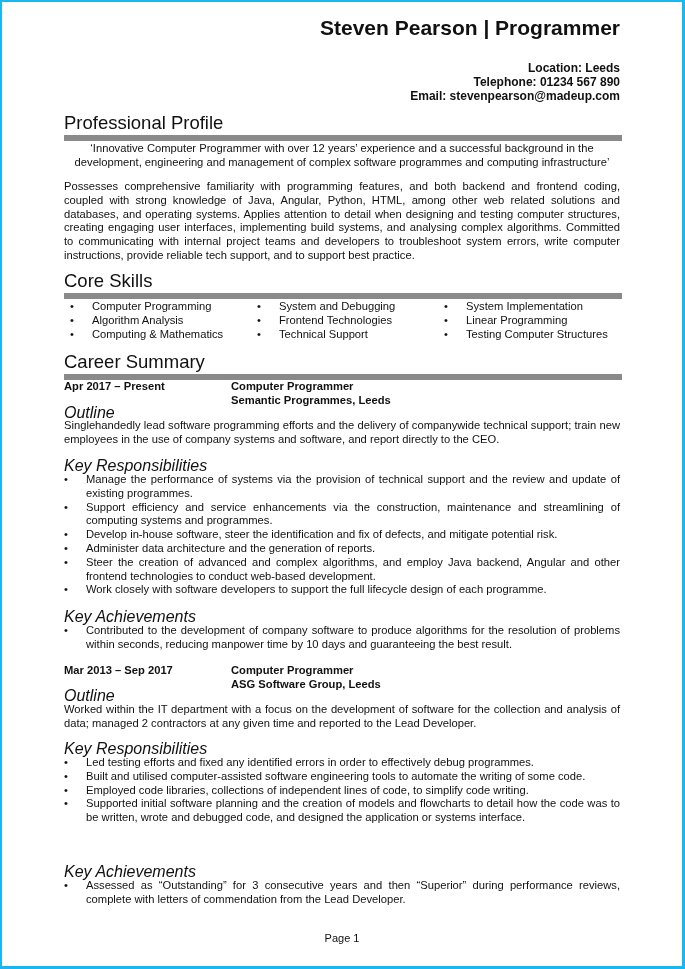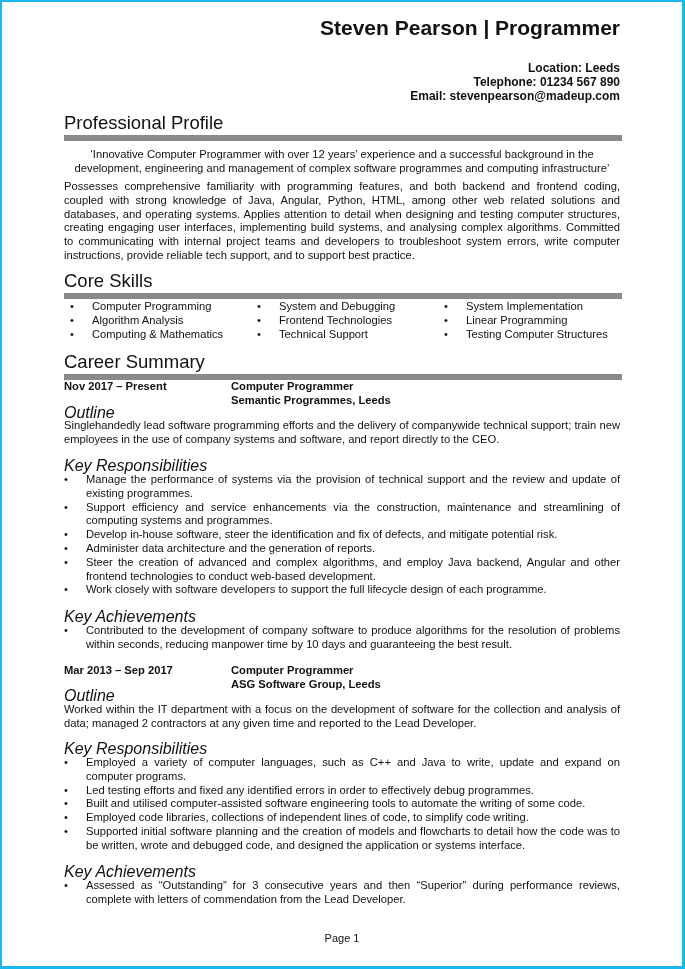--- a/index.html
+++ b/index.html
@@ -88,21 +88,21 @@
 <div class="content">
 
   <div class="name">Steven Pearson | Programmer</div>
   <div class="contact">
     <div>Location: Leeds</div>
     <div>Telephone: 01234 567 890</div>
     <div>Email: stevenpearson@madeup.com</div>
   </div>
 
   <div class="section-heading" style="top: 112px; border-bottom-color: rgb(138, 138, 138);">Professional Profile</div>
-  <div class="quote" style="top:147px;">
+  <div class="quote" style="top:141px;">
     <div>‘Innovative Computer Programmer with over 12 years’ experience and a successful background in the</div>
     <div>development, engineering and management of complex software programmes and computing infrastructure’</div>
   </div>
   <div class="para" style="top:180px;">Possesses comprehensive familiarity with programming features, and both backend and frontend coding, coupled with strong knowledge of Java, Angular, Python, HTML, among other web related solutions and databases, and operating systems. Applies attention to detail when designing and testing computer structures, creating engaging user interfaces, implementing build systems, and analysing complex algorithms. Committed to communicating with internal project teams and developers to troubleshoot system errors, write computer instructions, provide reliable tech support, and to support best practice.</div>
 
   <div class="section-heading" style="top: 270px; border-bottom-color: rgb(138, 138, 138);">Core Skills</div>
   <div class="skills">
     <ul class="skill-col col1">
       <li>Computer Programming</li>
       <li>Algorithm Analysis</li>
@@ -116,21 +116,21 @@
     <ul class="skill-col col3">
       <li>System Implementation</li>
       <li>Linear Programming</li>
       <li>Testing Computer Structures</li>
     </ul>
   </div>
 
   <div class="section-heading" style="top: 351px; border-bottom-color: rgb(138, 138, 138);">Career Summary</div>
 
   <div class="job-head" style="top:379px;">
-    <span class="job-date">Nov 2017 – Present</span>
+    <span class="job-date">Apr 2017 – Present</span>
     <span class="job-title">Computer Programmer</span>
     <span class="job-company">Semantic Programmes, Leeds</span>
   </div>
   <div class="subhead" style="top:406px;">Outline</div>
   <div class="para" style="top:419px;">Singlehandedly lead software programming efforts and the delivery of companywide technical support; train new employees in the use of company systems and software, and report directly to the CEO.</div>
   <div class="subhead" style="top:459px;">Key Responsibilities</div>
   <ul class="bullets" style="top:473px;">
     <li>Manage the performance of systems via the provision of technical support and the review and update of existing programmes.</li>
     <li>Support efficiency and service enhancements via the construction, maintenance and streamlining of computing systems and programmes.</li>
     <li>Develop in-house software, steer the identification and fix of defects, and mitigate potential risk.</li>
@@ -145,21 +145,20 @@
 
   <div class="job-head" style="top:663px;">
     <span class="job-date">Mar 2013 – Sep 2017</span>
     <span class="job-title">Computer Programmer</span>
     <span class="job-company">ASG Software Group, Leeds</span>
   </div>
   <div class="subhead" style="top:689px;">Outline</div>
   <div class="para" style="top:703px;">Worked within the IT department with a focus on the development of software for the collection and analysis of data; managed 2 contractors at any given time and reported to the Lead Developer.</div>
   <div class="subhead" style="top:742px;">Key Responsibilities</div>
   <ul class="bullets" style="top:756px;">
-    <li>Employed a variety of computer languages, such as C++ and Java to write, update and expand on computer programs.</li>
     <li>Led testing efforts and fixed any identified errors in order to effectively debug programmes.</li>
     <li>Built and utilised computer-assisted software engineering tools to automate the writing of some code.</li>
     <li>Employed code libraries, collections of independent lines of code, to simplify code writing.</li>
     <li>Supported initial software planning and the creation of models and flowcharts to detail how the code was to be written, wrote and debugged code, and designed the application or systems interface.</li>
   </ul>
   <div class="subhead" style="top:865px;">Key Achievements</div>
   <ul class="bullets" style="top:879px;">
     <li>Assessed as “Outstanding” for 3 consecutive years and then “Superior” during performance reviews, complete with letters of commendation from the Lead Developer.</li>
   </ul>
 

